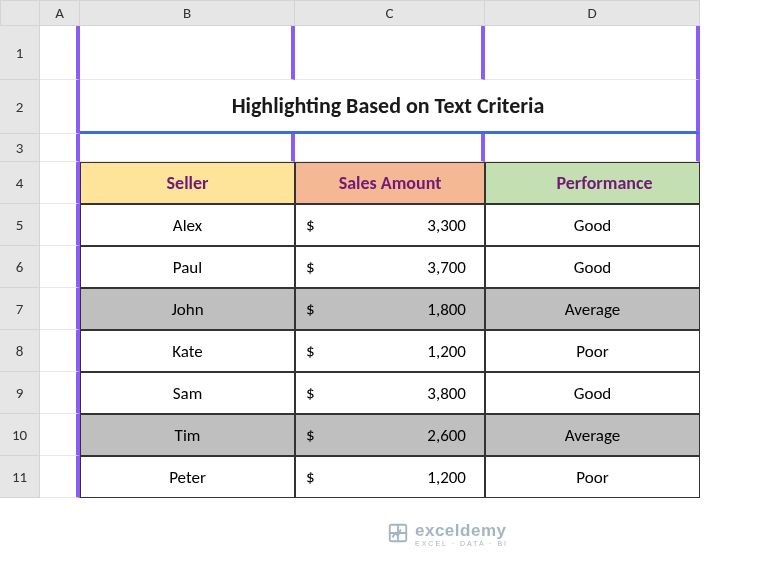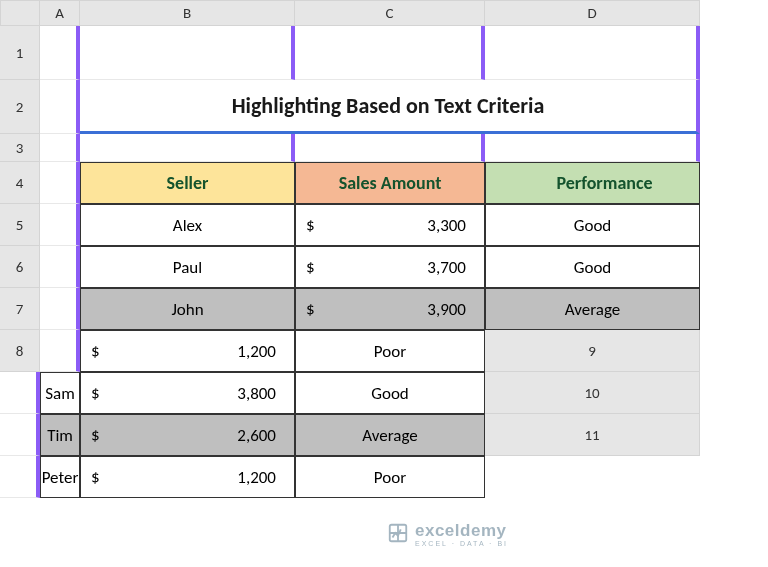--- a/index.html
+++ b/index.html
@@ -53,21 +53,21 @@
       font-weight: bold;
       justify-content: center;
       border-bottom: 3px solid #3b6fd6;
       color: #1a1a1a;
     }
     .table-header {
       font-size: 18px;
       font-weight: bold;
       justify-content: center;
       border: 1px solid #333 !important;
-      color: #14532d;
+      color: #701a75;
     }
     .hdr-seller { background: #fde49a; }
     .hdr-sales { background: #f5b894; }
     .hdr-perf { background: #c4dfb2; padding-left: 32px; }
     .data-cell {
       border: 1px solid #333 !important;
       background: #fff;
       justify-content: center;
     }
     .highlight {
@@ -161,25 +161,26 @@
     <div class="cell data-cell sales-cell">
       <span class="currency">$</span>
       <span class="amount">3,700</span>
     </div>
     <div class="cell data-cell">Good</div>
     <div class="row-header">7</div>
     <div class="cell"></div>
     <div class="cell data-cell highlight">John</div>
     <div class="cell data-cell sales-cell highlight">
       <span class="currency">$</span>
-      <span class="amount">3,900</span>
+      <span class="amount">1,800</span>
     </div>
     <div class="cell data-cell highlight">Average</div>
     <div class="row-header">8</div>
     <div class="cell"></div>
+    <div class="cell data-cell">Kate</div>
     <div class="cell data-cell sales-cell">
       <span class="currency">$</span>
       <span class="amount">1,200</span>
     </div>
     <div class="cell data-cell">Poor</div>
     <div class="row-header">9</div>
     <div class="cell"></div>
     <div class="cell data-cell">Sam</div>
     <div class="cell data-cell sales-cell">
       <span class="currency">$</span>

